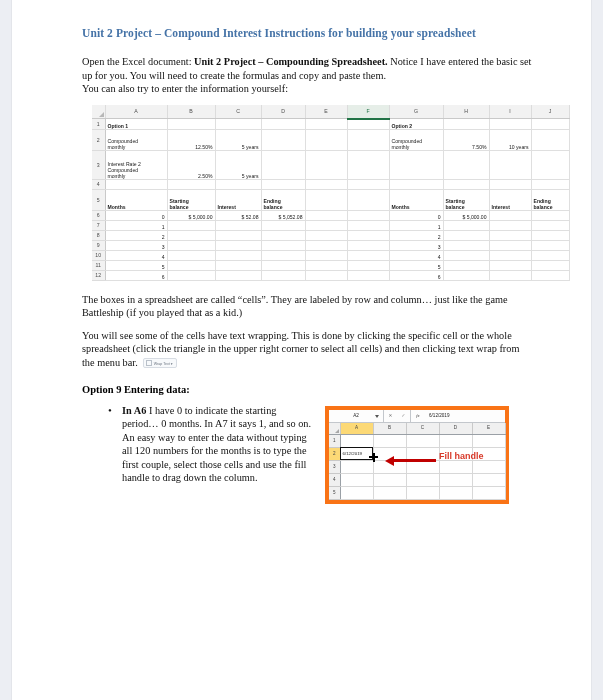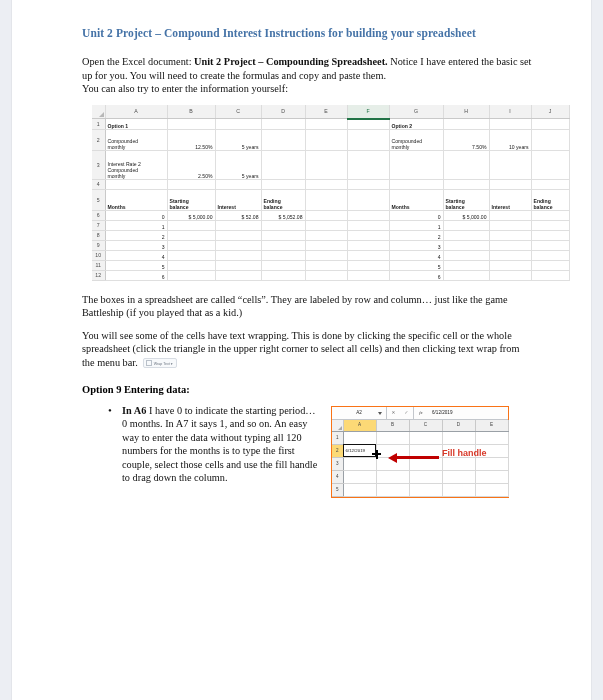--- a/index.html
+++ b/index.html
@@ -172,21 +172,21 @@
     font-size: 11px;
   }
   .float-img {
     float: right;
     margin: 2px 24px 4px 10px;
   }
 
   
   .xl {
     width: 176px;
-    border: 1px solid #f97316;
+    border: 4px solid #f97316;
     background: #ffffff;
     font-family: "Liberation Sans", sans-serif;
     font-size: 4.6px;
     color: #222;
   }
   .xl-formula {
     display: flex;
     align-items: center;
     height: 12px;
     border-bottom: 1px solid #c3c7cc;

